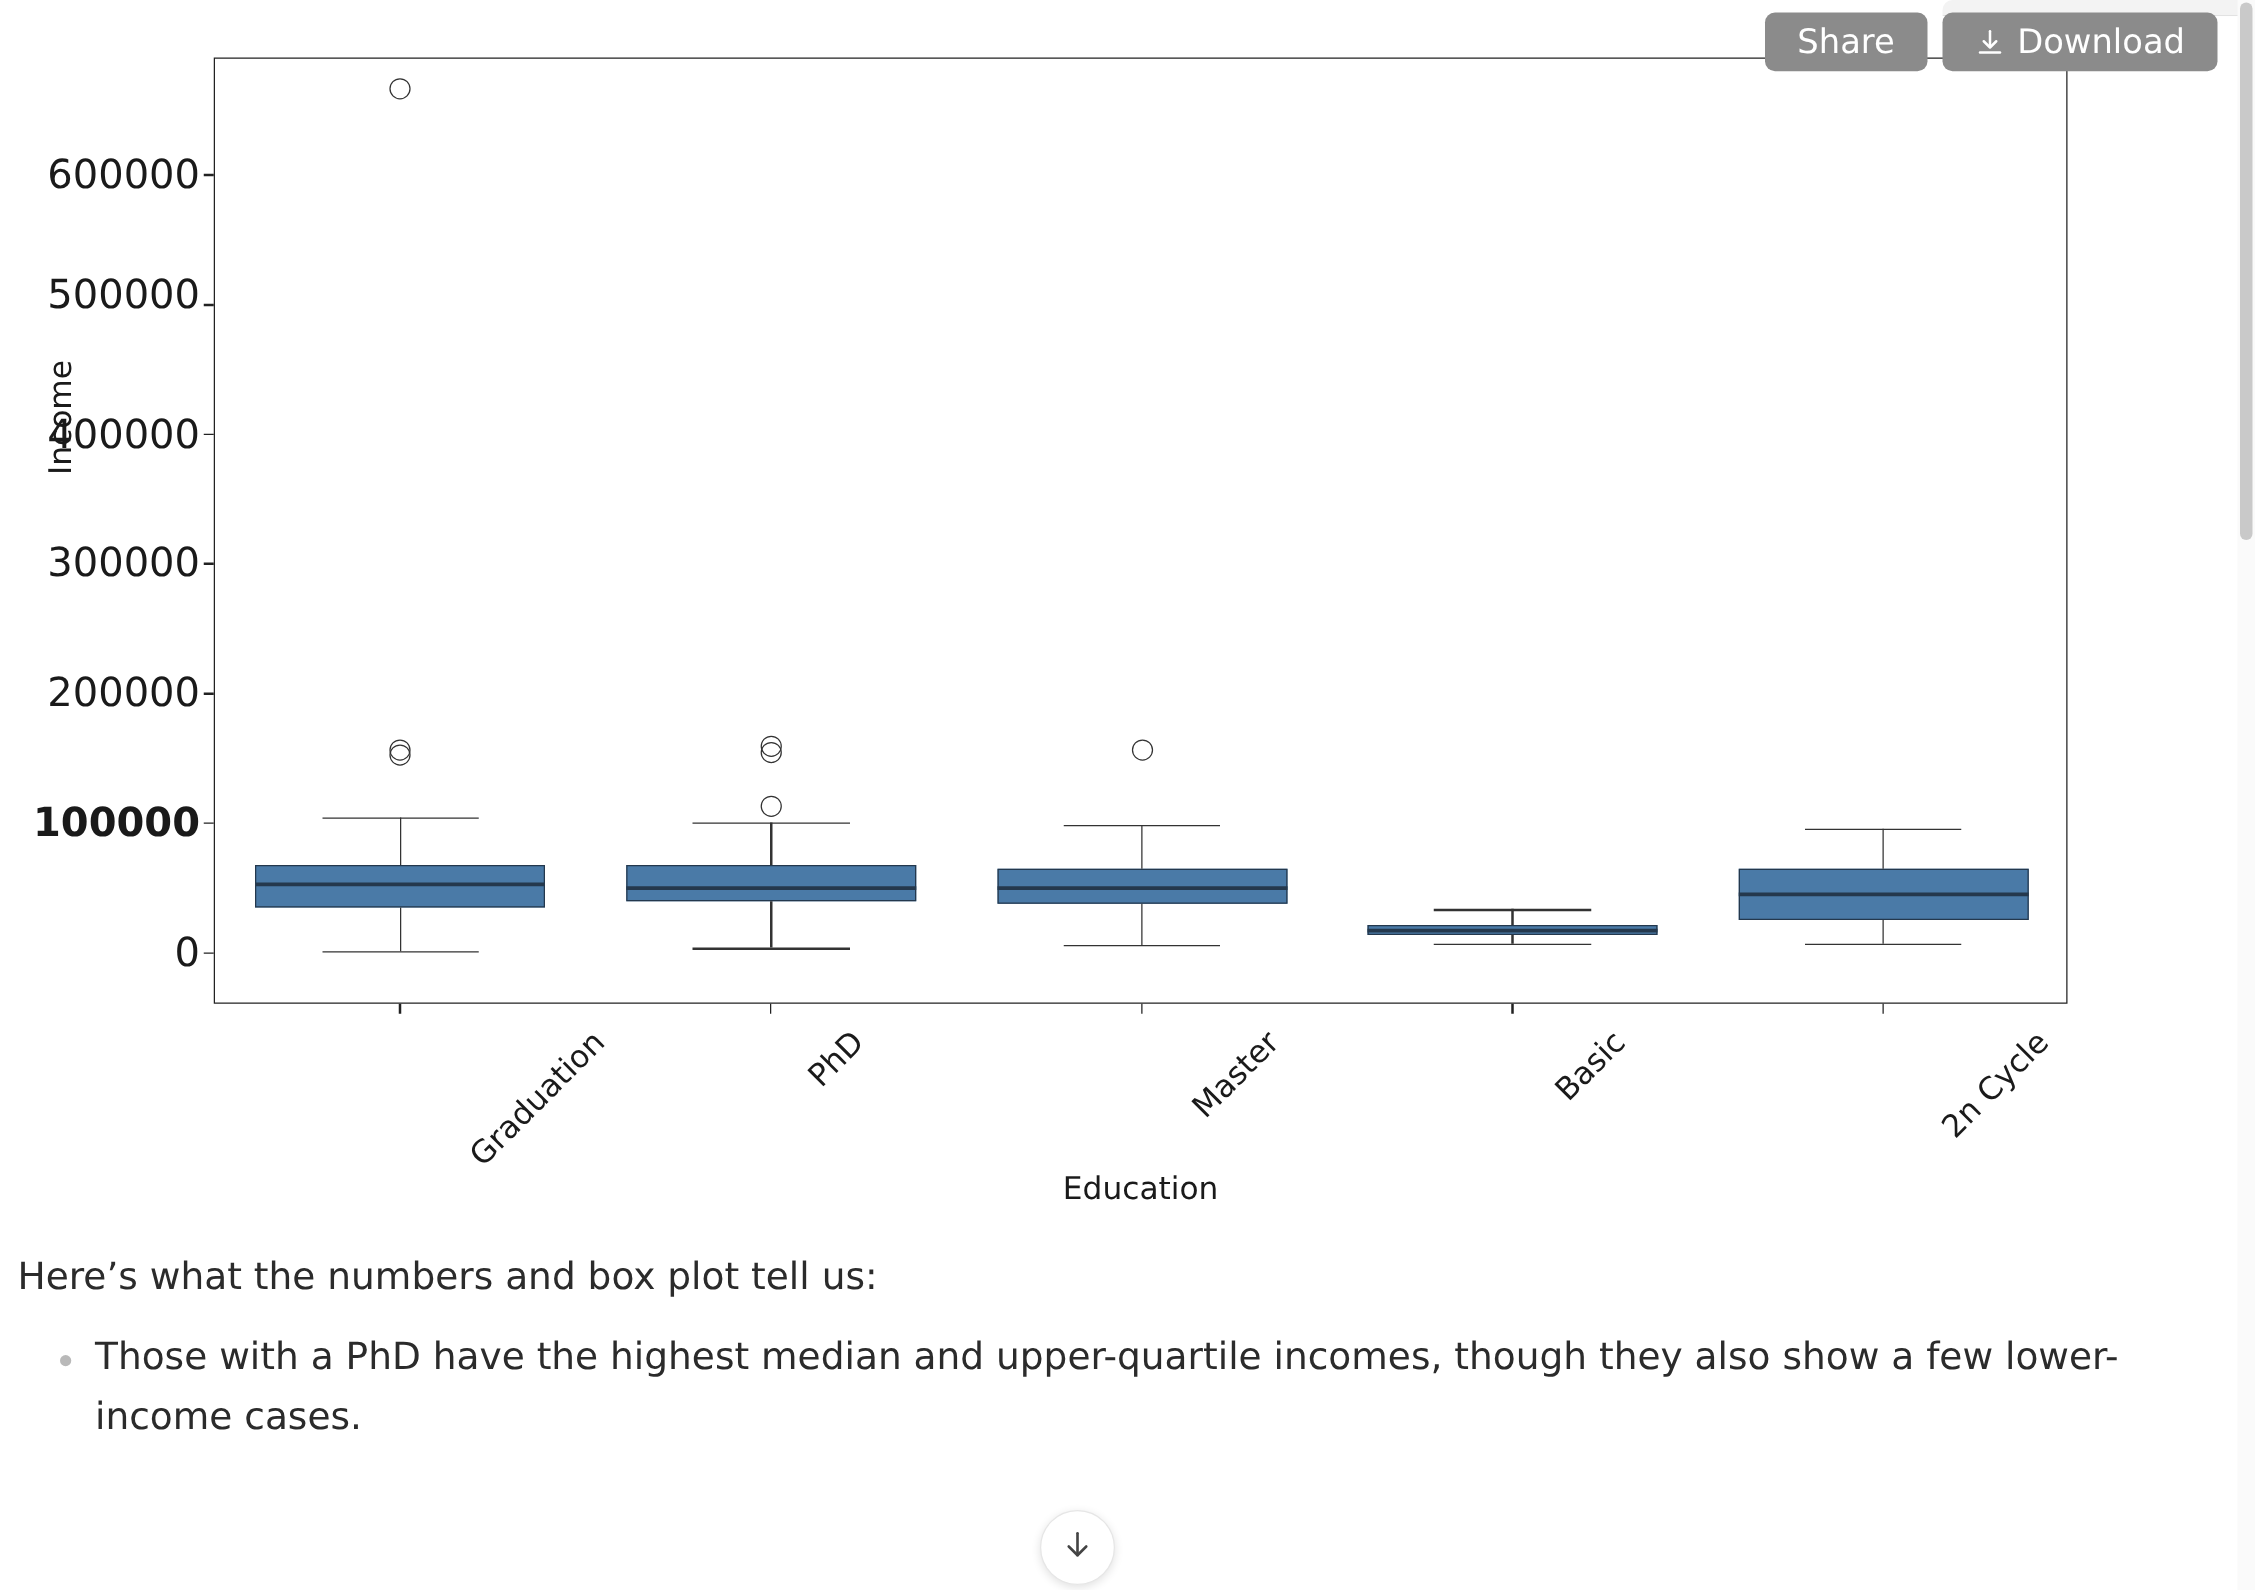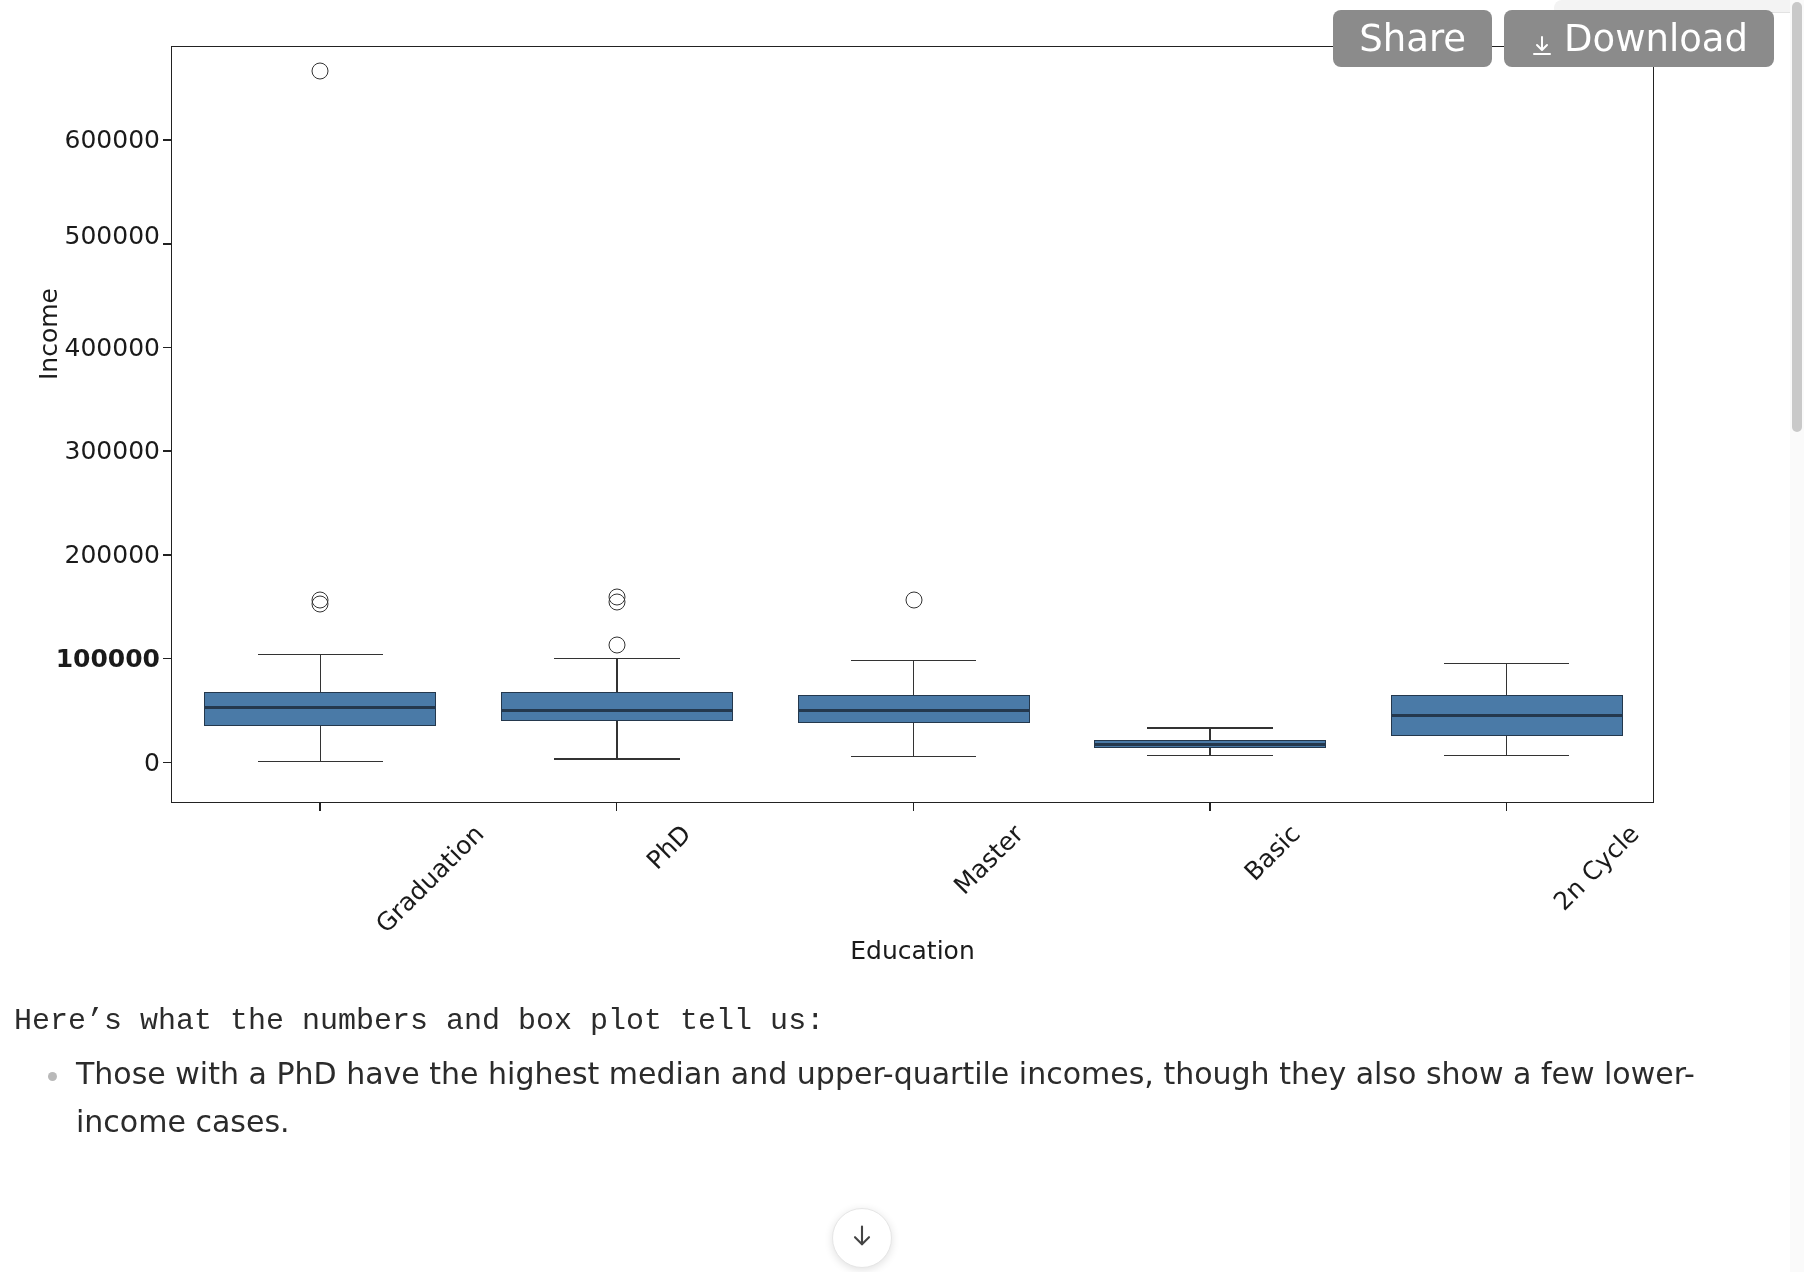--- a/index.html
+++ b/index.html
@@ -23,21 +23,21 @@
     right: 30px;
     display: flex;
     gap: 12px;
     z-index: 40;
   }
   .action-btn {
     background: #8b8b8b;
     color: #ffffff;
     border: none;
     border-radius: 8px;
-    font-size: 37px;
+    font-size: 27px;
     font-family: "DejaVu Sans", sans-serif;
     padding: 10px 26px;
     display: flex;
     align-items: center;
     gap: 10px;
     cursor: pointer;
     line-height: 1;
   }
   .dl-icon {
     display: inline-block;
@@ -118,21 +118,21 @@
     top: 936px;
     width: 1483px;
     text-align: center;
     font-size: 25px;
     color: #1a1a1a;
   }
   .ytick {
     position: absolute;
     right: 0;
     transform: translateY(-50%);
-    font-size: 25px;
+    font-size: 32px;
     color: #1a1a1a;
     text-align: right;
     white-space: nowrap;
   }
   .ytick-holder {
     position: absolute;
     left: 0;
     top: 46px;
     width: 160px;
     height: 757px;
@@ -205,22 +205,21 @@
   .answer {
     position: absolute;
     left: 14px;
     top: 1000px;
     width: 1700px;
     color: #2b2b2b;
   }
   .answer-lead {
     font-size: 30px;
     line-height: 1.45;
-    margin: 0 0 6px 0;
-    font-family: Liberation Mono, monospace;
+    margin: 0 0 18px 0;
   }
   .bullets {
     margin: 0;
     padding: 0;
     list-style: none;
   }
   .bullets li {
     position: relative;
     font-size: 30px;
     line-height: 1.6;

